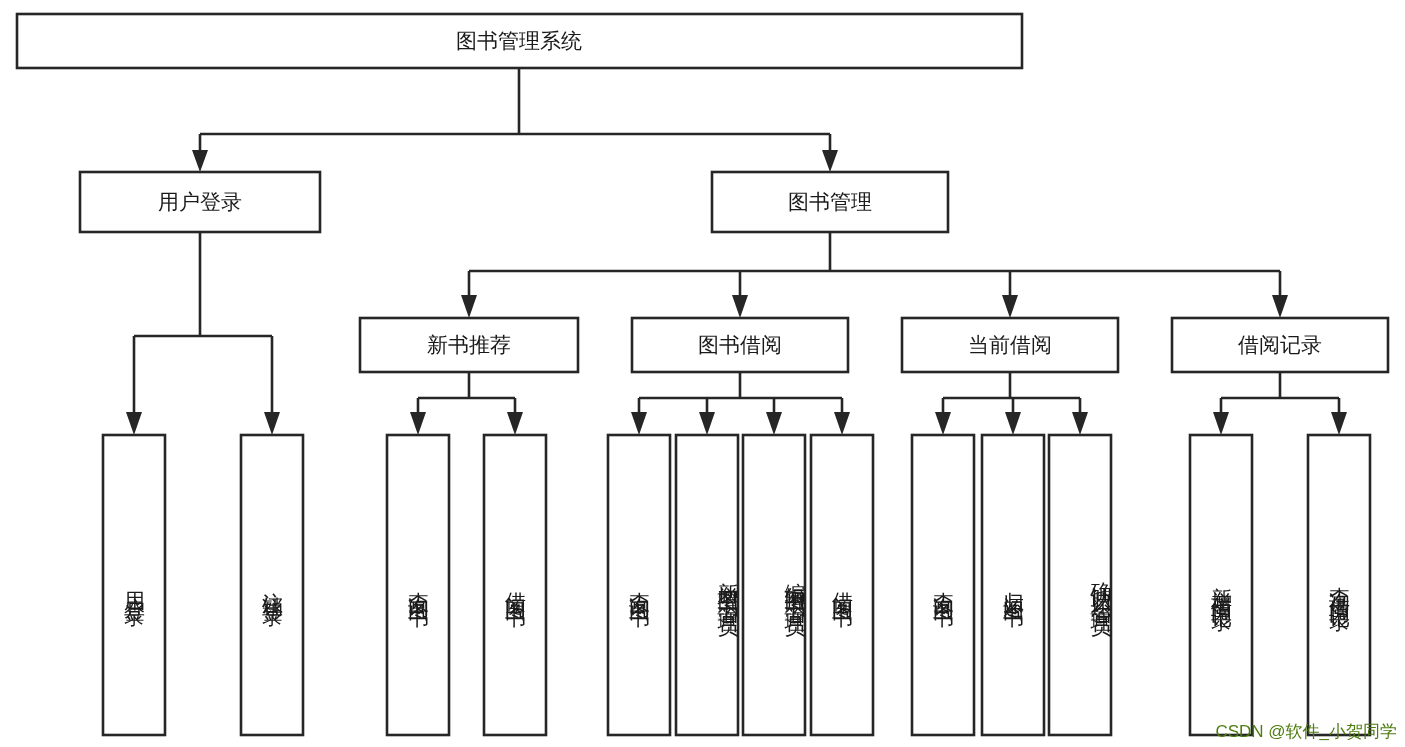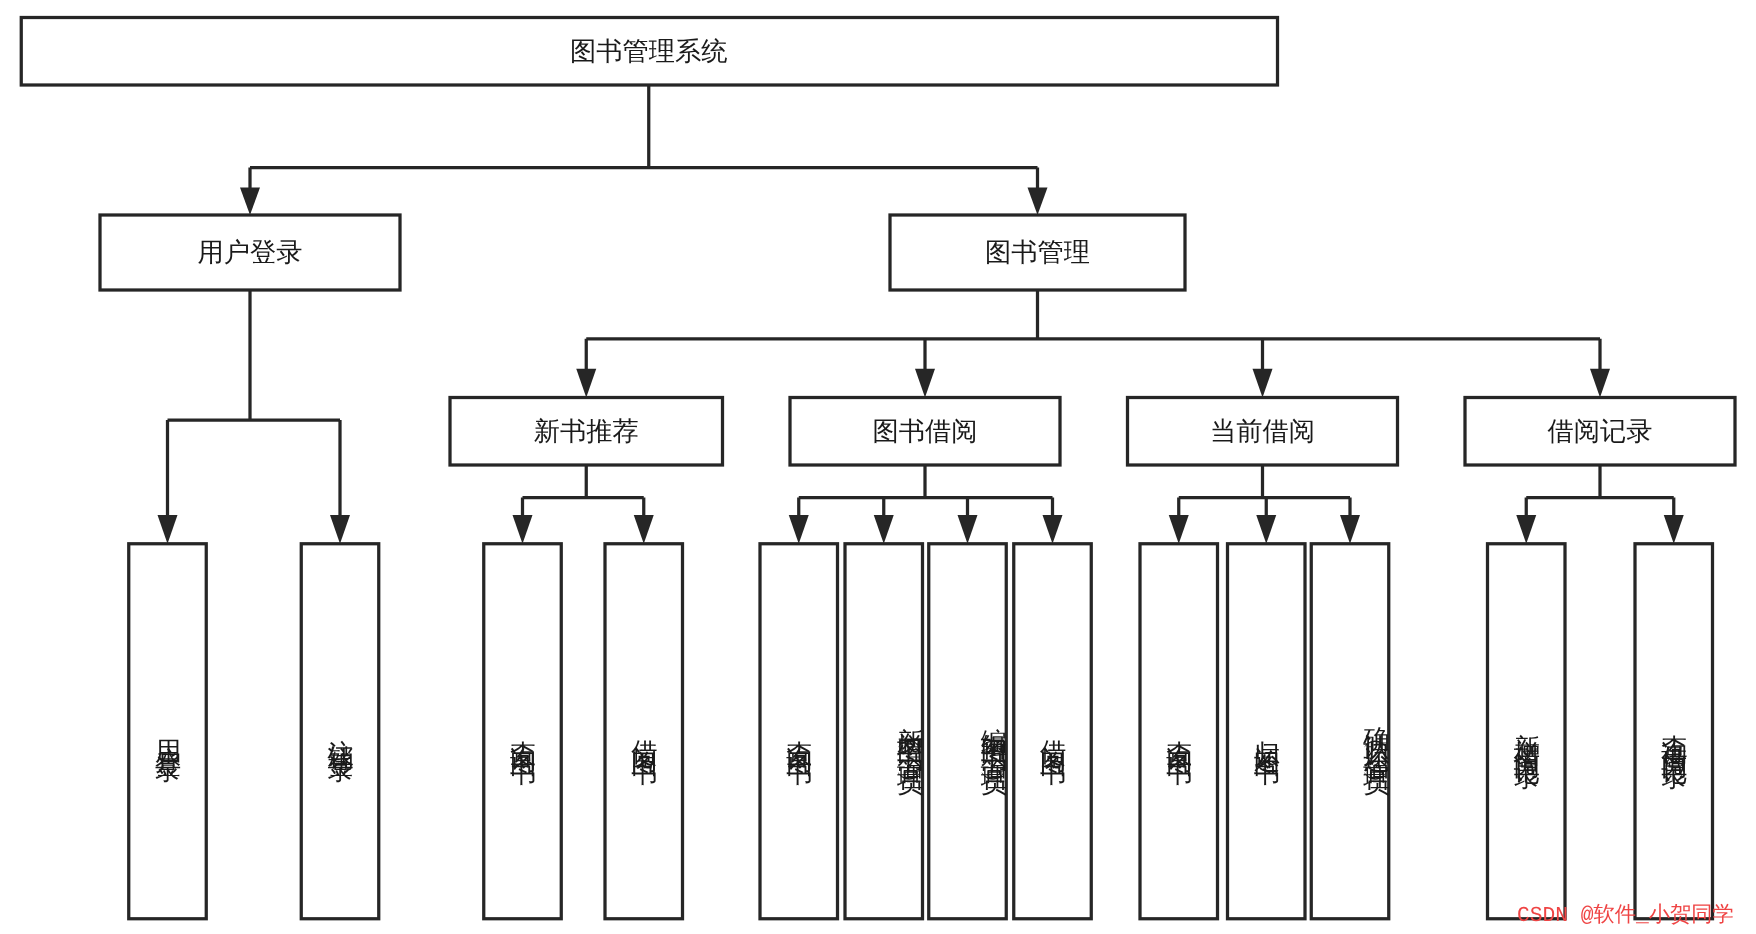--- a/index.html
+++ b/index.html
@@ -58,25 +58,25 @@
     font-size: 21px;
     line-height: 1.0;
     color: #1a1a1a;
     letter-spacing: 5px;
     white-space: nowrap;
     text-align: center;
     pointer-events: none;
   }
   .watermark {
     position: absolute;
-    right: 10px;
+    right: 0;
     bottom: 4px;
-    font-family: Liberation Mono, monospace;
+    font-family: Liberation Sans, sans-serif;
     font-size: 17px;
-    color: #ef4444;
+    color: #4d7c0f;
     white-space: nowrap;
     user-select: none;
   }
 </style>
 </head>
 <body>
 
 <div id="diagram-root">
 
   <svg class="diagram-svg" viewBox="0 0 1405 747" xmlns="http://www.w3.org/2000/svg">

